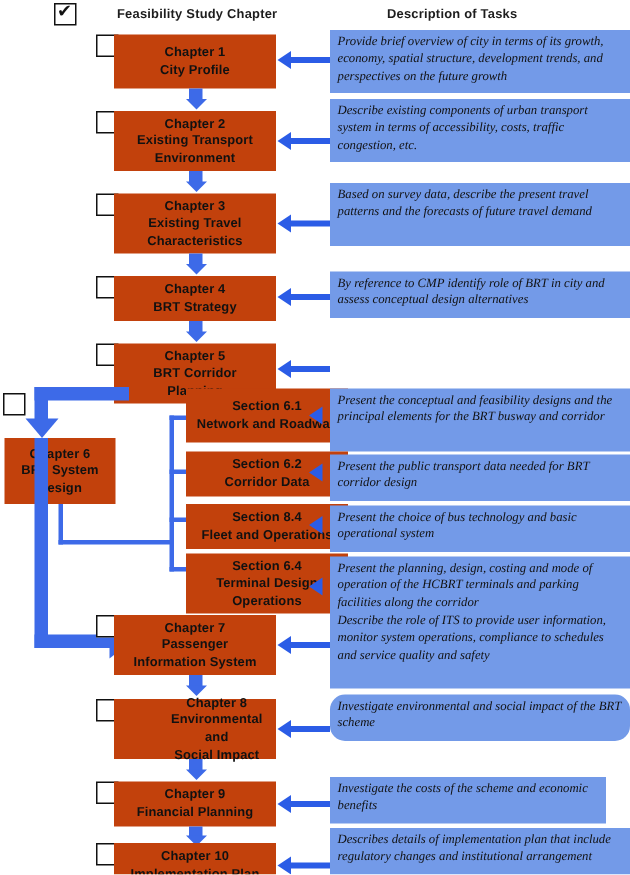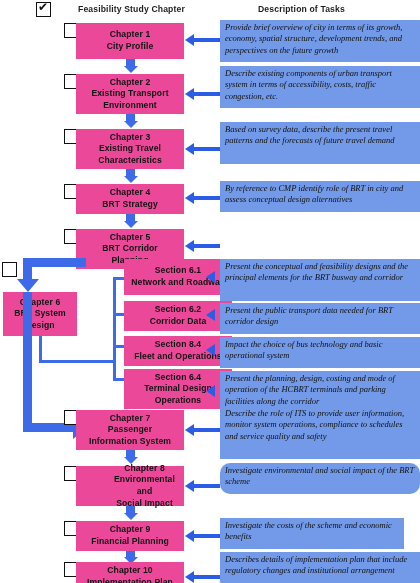--- a/index.html
+++ b/index.html
@@ -39,21 +39,21 @@
     left: 1px;
     top: -3px;
     font-size: 12px;
     line-height: 15px;
     color: #111111;
     font-family: "DejaVu Sans", sans-serif;
   }
   
   .chapbox {
     position: absolute;
-    background: #ec4899;
+    background: #c2410c;
     box-sizing: border-box;
     display: flex;
     align-items: center;
     justify-content: center;
     text-align: center;
   }
   .chapbox .lbl {
     font-family: "Liberation Sans", sans-serif;
     font-size: 8.6px;
     font-weight: bold;
@@ -234,21 +234,21 @@
   <div class="descbox" style="left:220px; top:303px; width:200px; height:31px;">
     <span class="txt">Present the public transport data needed for BRT corridor design</span>
   </div>
   <div class="harrow-head" style="left:206px; top:309px;"></div>
 
   <div class="chapbox" style="left:124px; top:336px; width:108px; height:30px;">
     <span class="lbl">Section 8.4
 Fleet and Operations</span>
   </div>
   <div class="descbox" style="left:220px; top:337px; width:200px; height:31px;">
-    <span class="txt">Impact the choice of bus technology and basic operational system</span>
+    <span class="txt">Present the choice of bus technology and basic operational system</span>
   </div>
   <div class="harrow-head" style="left:206px; top:344px;"></div>
 
   <div class="chapbox" style="left:124px; top:369px; width:108px; height:40px;">
     <span class="lbl">Section 6.4
 Terminal Design
 Operations</span>
   </div>
   <div class="descbox" style="left:220px; top:371px; width:200px; height:42px;">
     <span class="txt">Present the planning, design, costing and mode of operation of the HCBRT terminals and parking facilities along the corridor</span>

